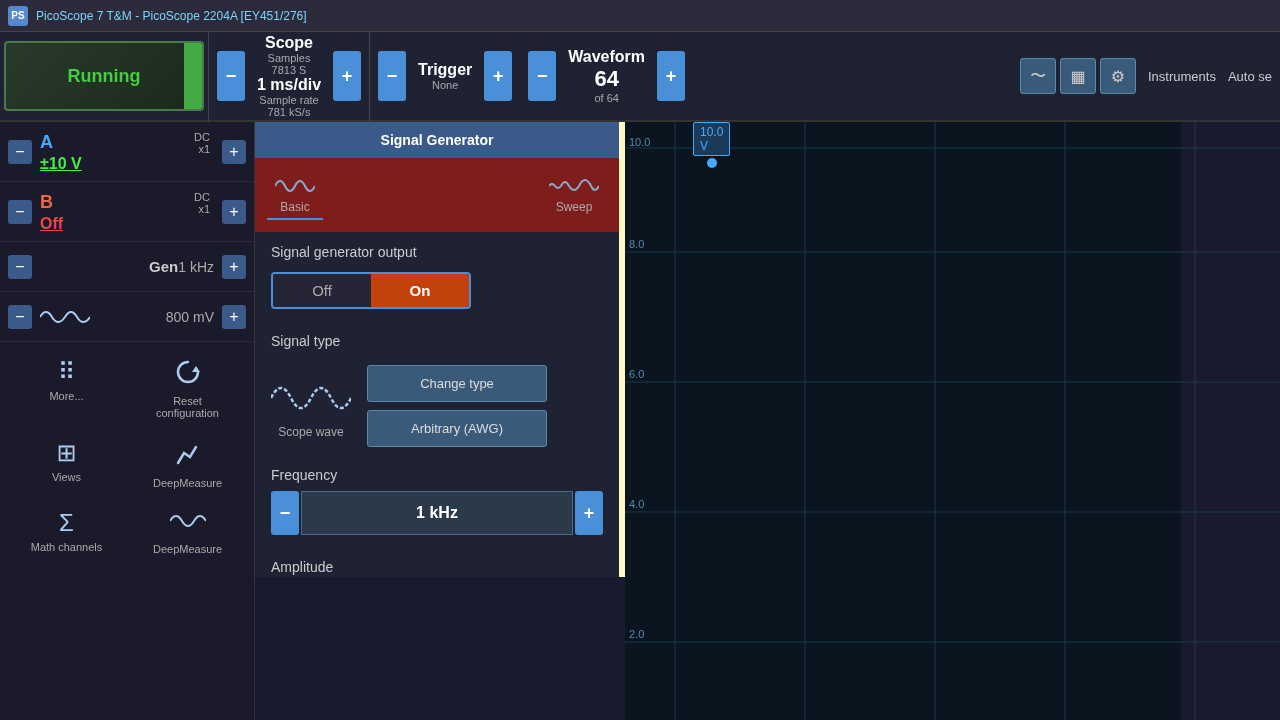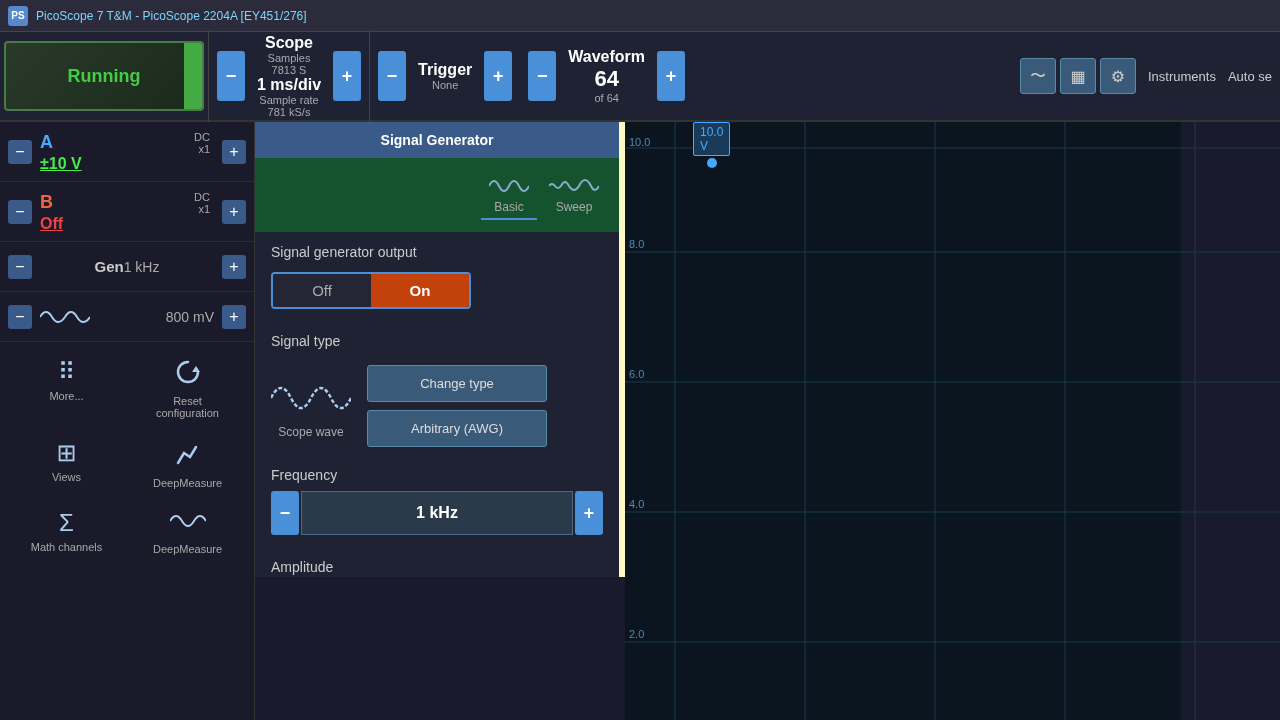--- a/index.html
+++ b/index.html
@@ -217,24 +217,24 @@
     .siggen-header {
       background: #3a5a8a;
       text-align: center;
       padding: 10px;
       font-size: 14px;
       font-weight: bold;
     }
 
     .wave-tabs {
       display: flex;
-      justify-content: flex-end;
-      gap: 4px;
+      justify-content: space-between;
+      gap: 36px;
       padding: 12px;
-      background: #14532d;
+      background: #7f1d1d;
     }
     .wave-tab {
       display: flex;
       flex-direction: column;
       align-items: center;
       cursor: pointer;
       padding: 4px 8px;
     }
     .wave-tab.active {
       border-bottom: 2px solid #4a90d9;
@@ -506,21 +506,21 @@
         </div>
       </div>
       <div class="ch-value red">Off</div>
     </div>
     <div class="ch-plus">+</div>
   </div>
 
   <div class="gen-block">
     <div class="ch-minus">−</div>
     <div class="ch-info">
-      <div class="ch-row" style="justify-content:center;">
+      <div class="ch-row" style="justify-content:flex-end;">
         <span style="font-size:15px;font-weight:bold;color:#ccc;">Gen</span>
         <span style="font-size:14px;color:#aaa;">1 kHz</span>
       </div>
     </div>
     <div class="ch-plus">+</div>
   </div>
 
   <div class="gen-block">
     <div class="ch-minus">−</div>
     <div class="ch-info">

